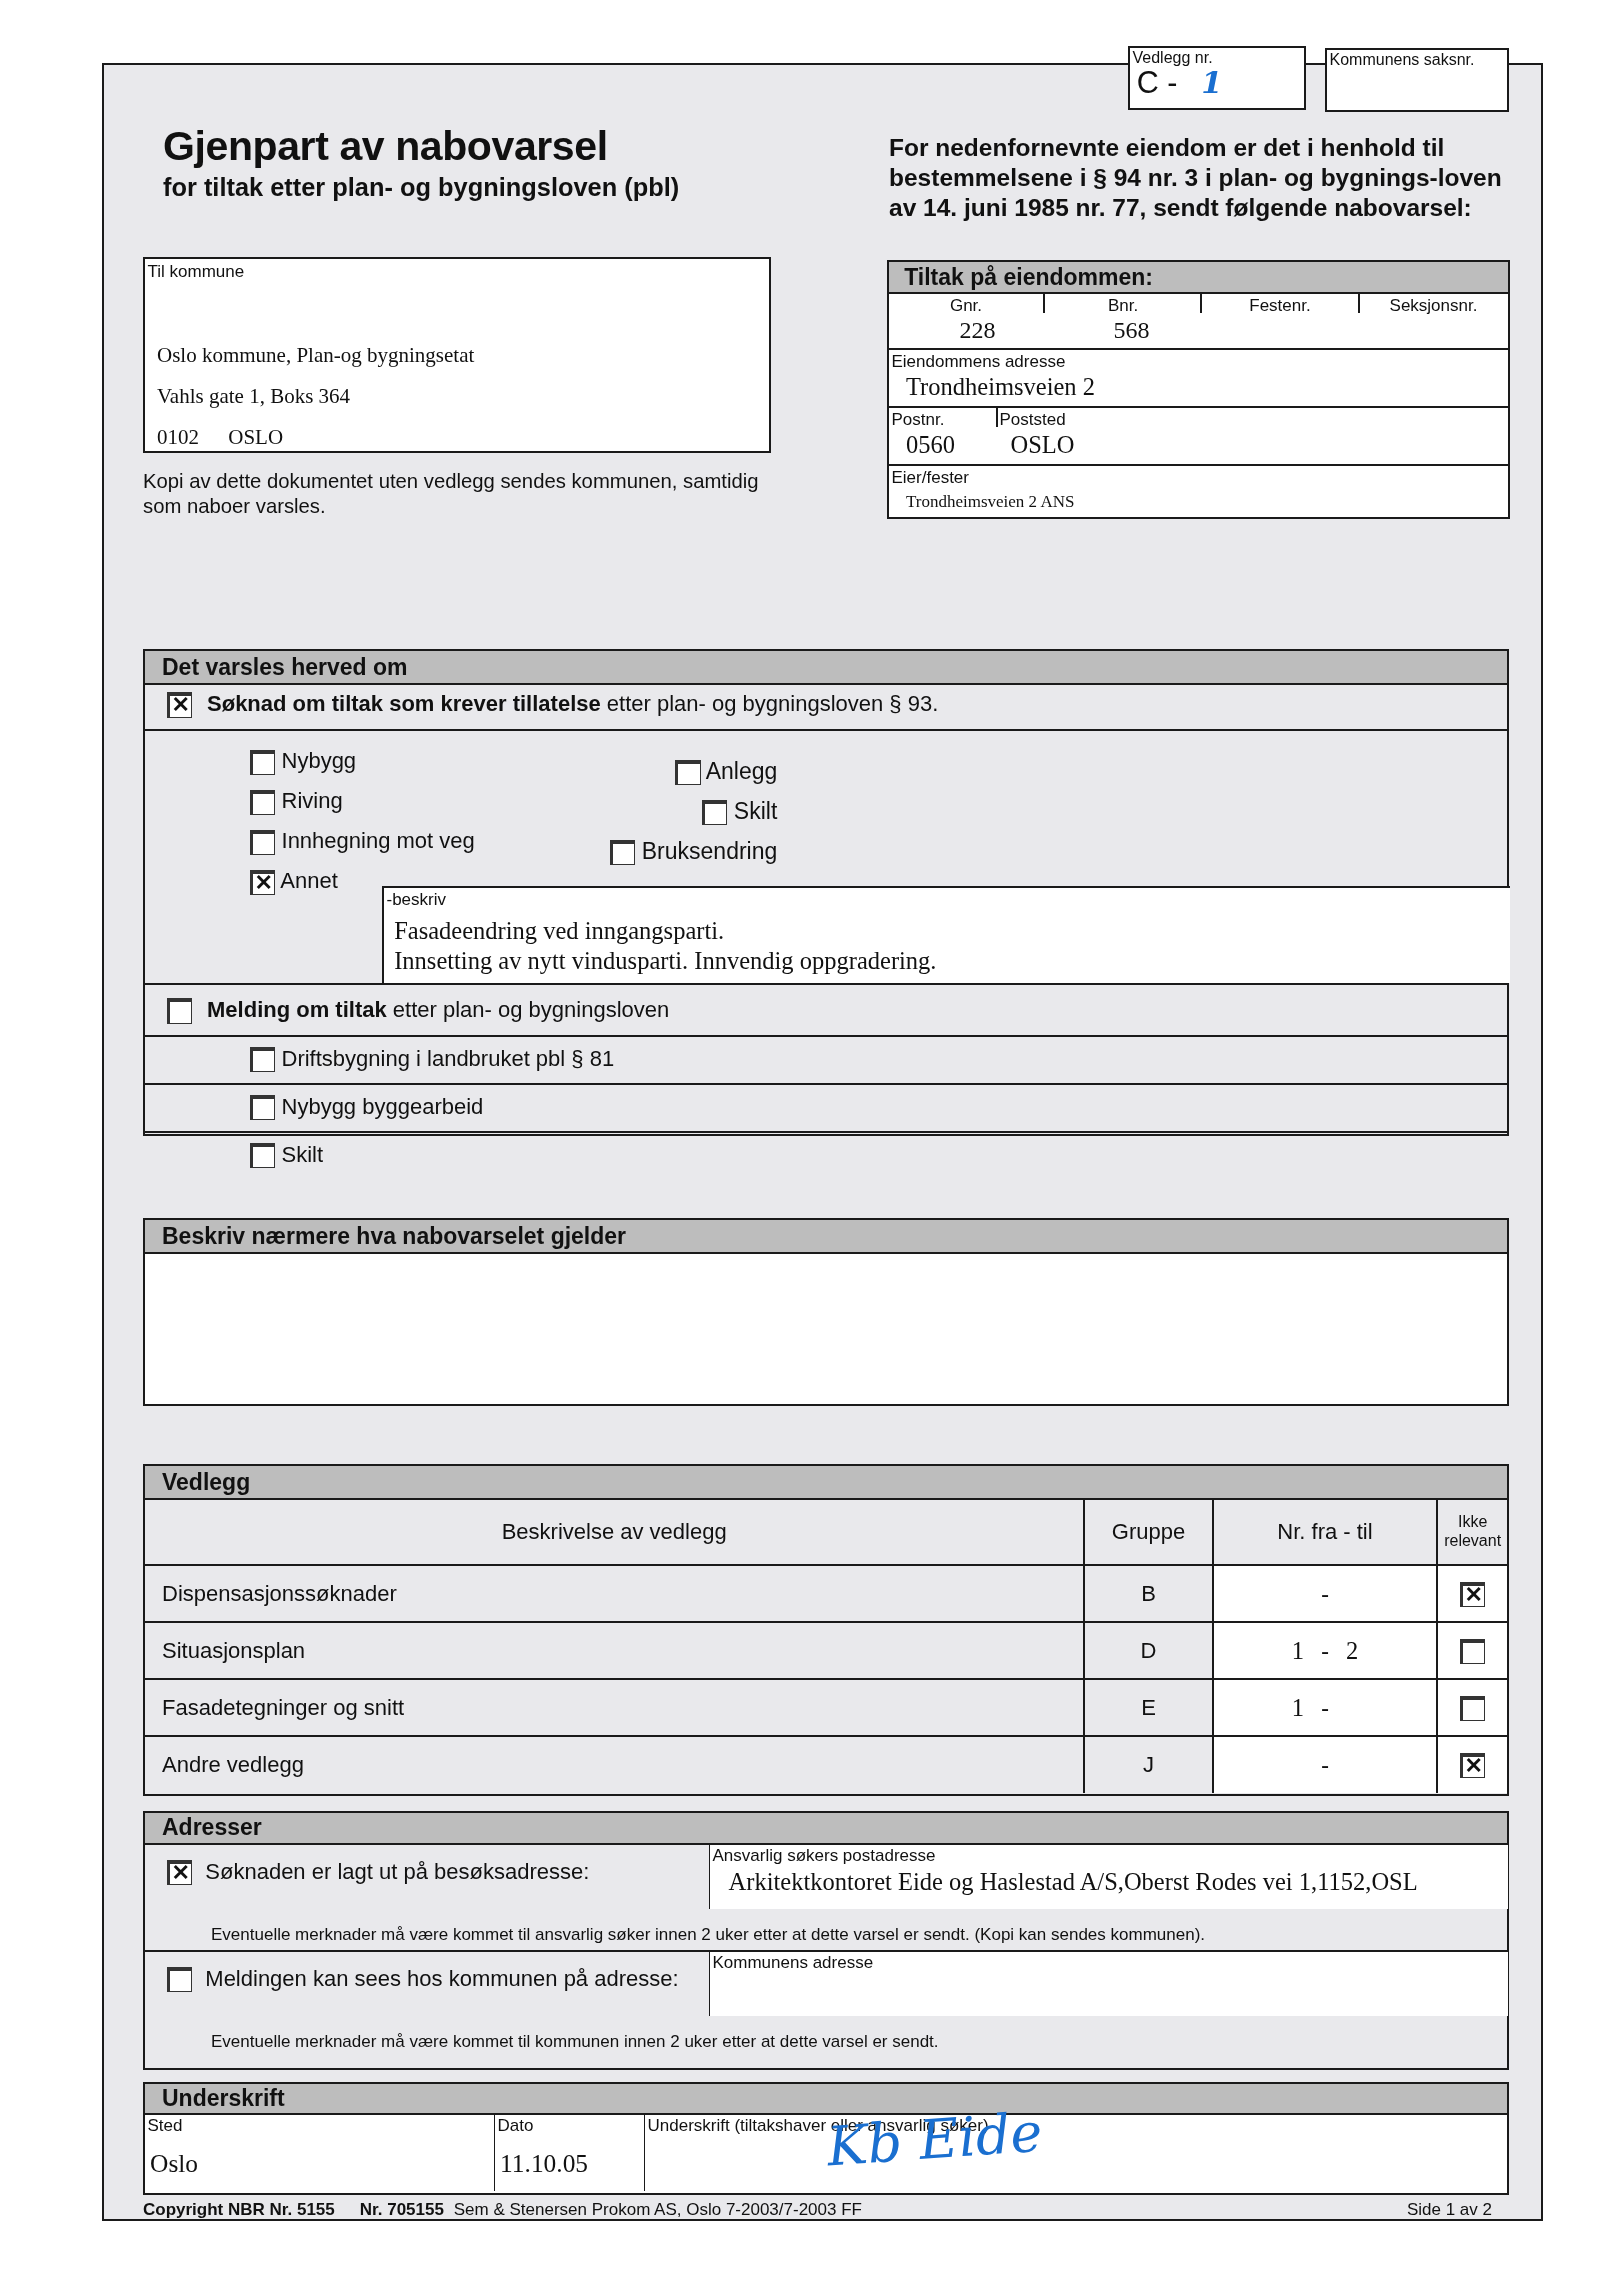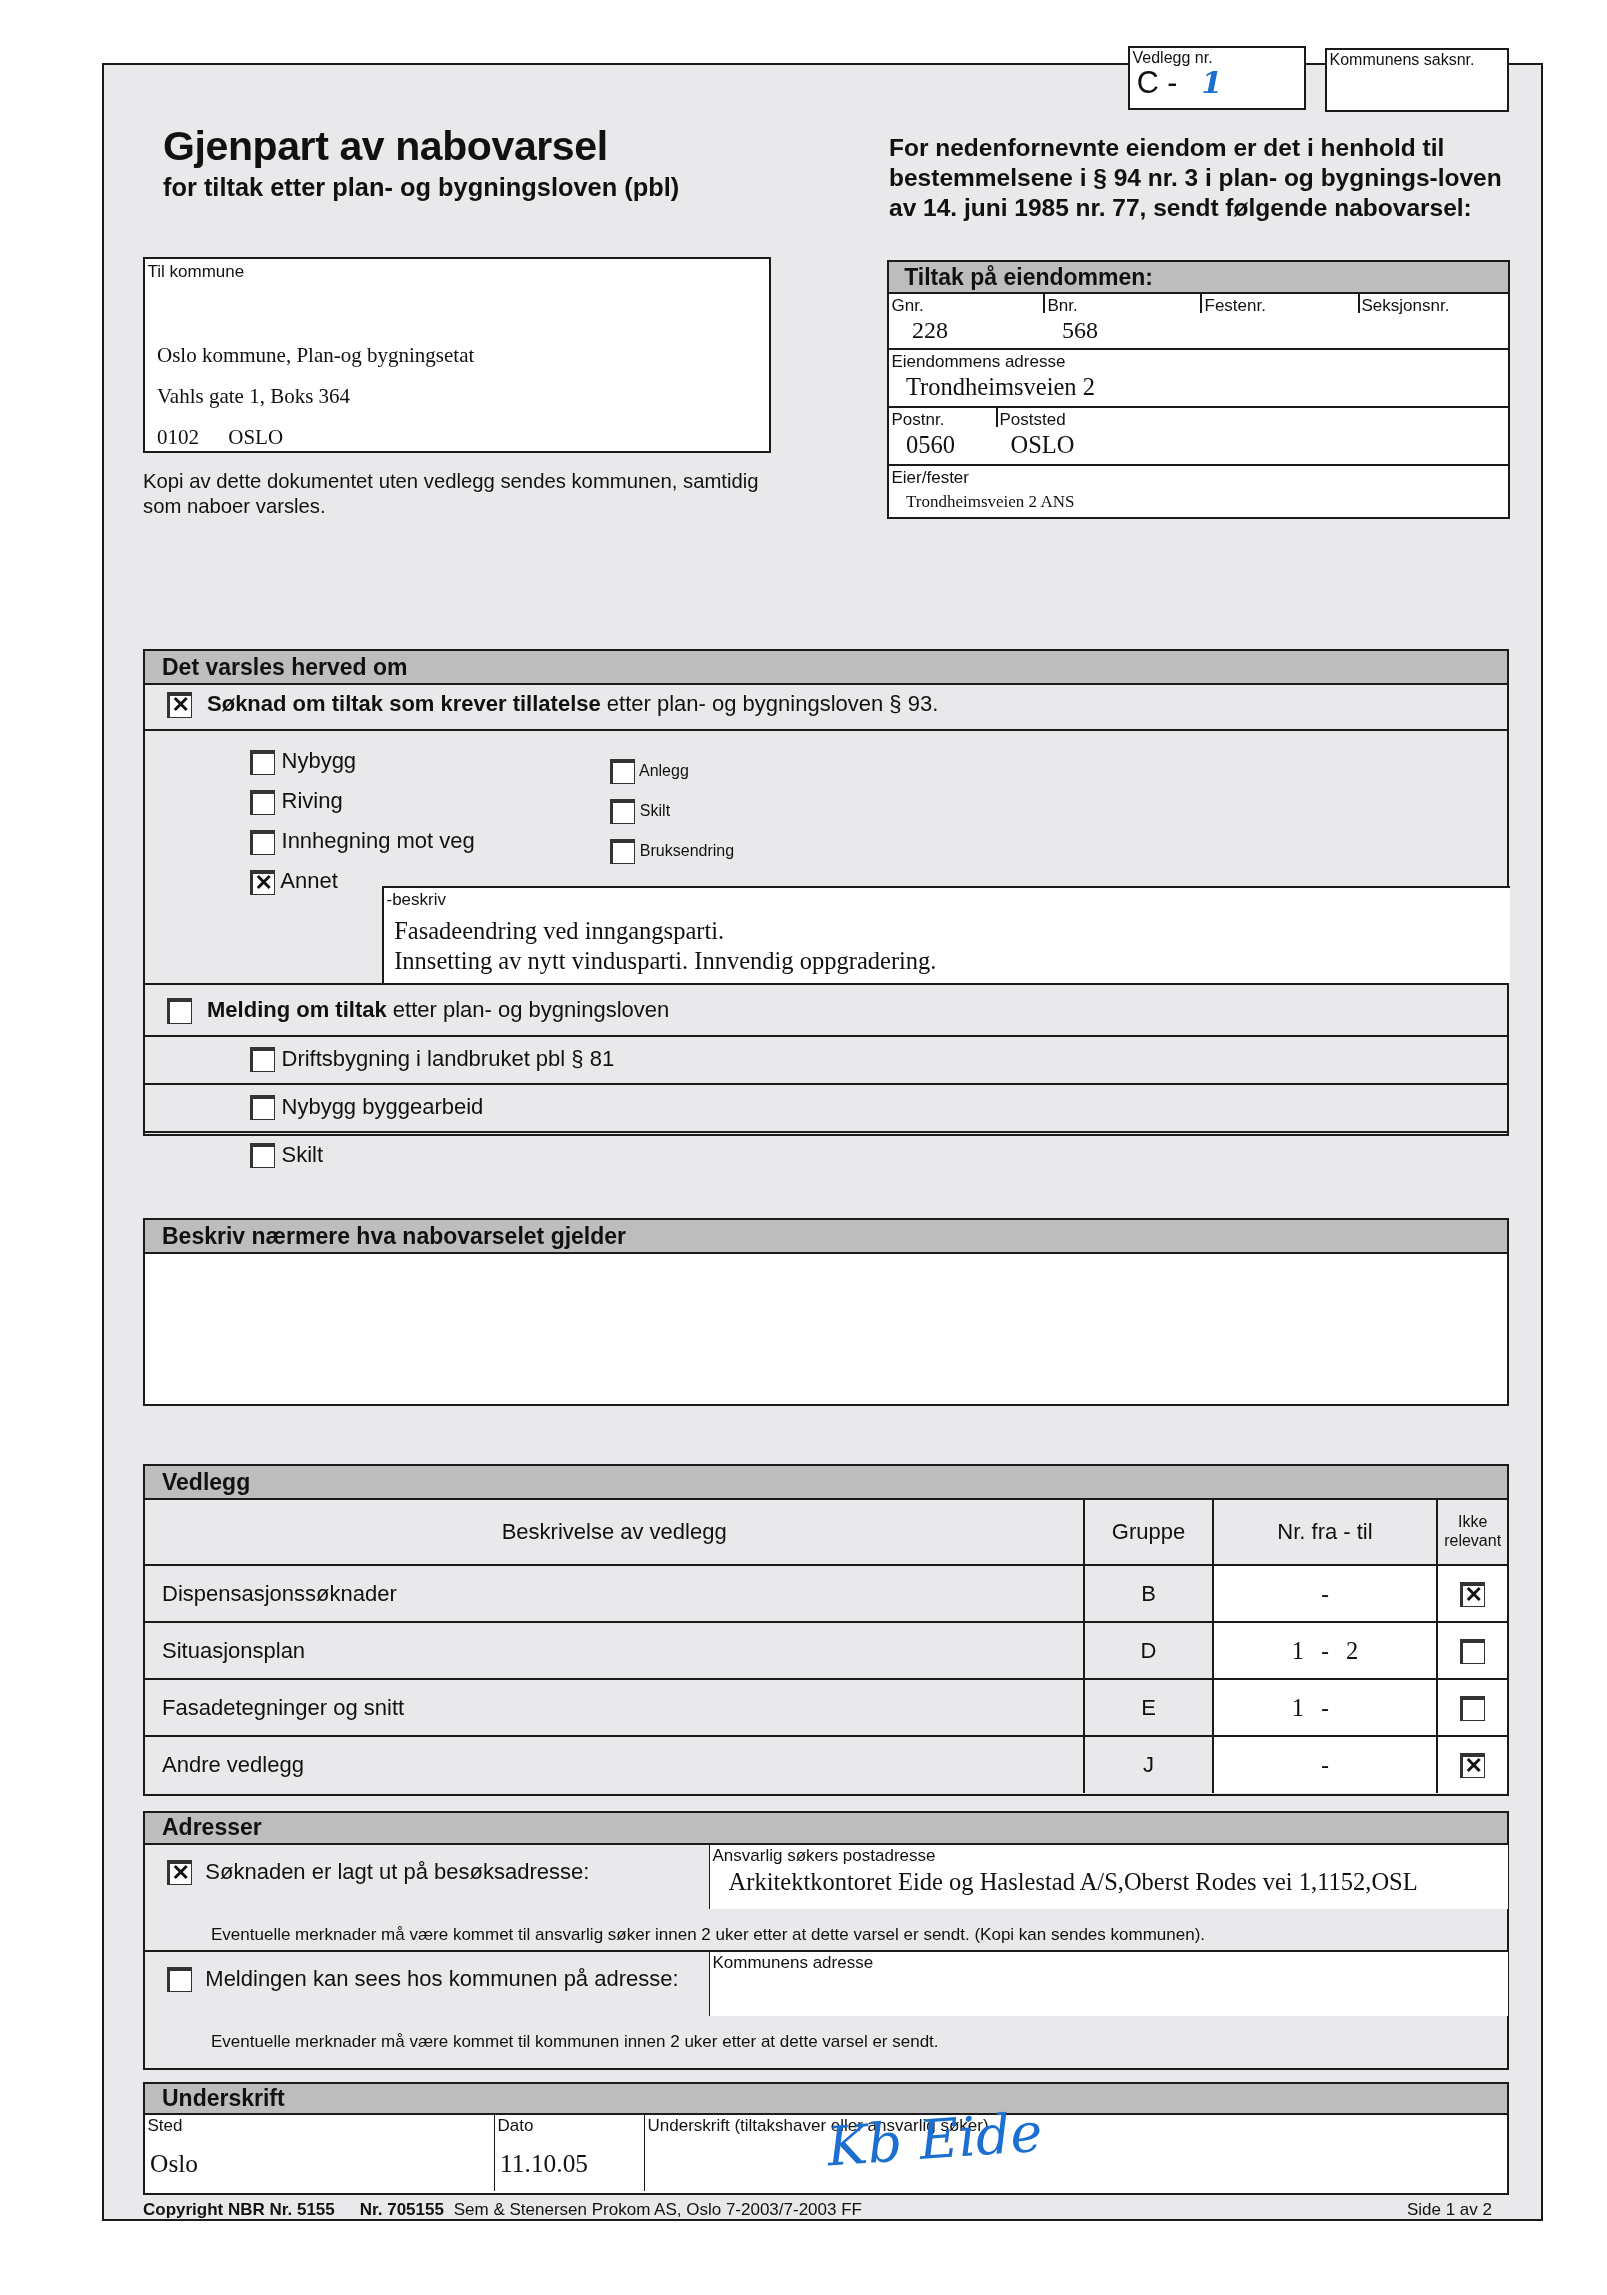--- a/index.html
+++ b/index.html
@@ -82,21 +82,21 @@
         <span>0102</span>
         <span style="margin-left:24px;">OSLO</span>
       </div>
     </div>
   </div>
   <div class="abs" style="left:39px; top:404px; width:643px; font-size:20.3px; line-height:25.4px;">Kopi av dette dokumentet uten vedlegg sendes kommunen, samtidig som naboer varsles.</div>
 
   <div class="abs white-box" style="left:783px; top:195px; width:623px; height:259px;">
     <div class="section-head" style="height:32px; padding:1.7px 15.2px; font-size:23px;">Tiltak på eiendommen:</div>
 
-    <div style="position:relative; height:56px; border-bottom:2.1px solid #1a1a1a;">
+    <div style="position:relative; height:56px; border-bottom:2.1px solid #1a1a1a;text-align:center;">
       <div class="abs" style="left:0; top:0; width:154px; height:54px;">
         <div class="small-label" style="padding:1.7px 2.5px;">Gnr.</div>
         <div class="serif" style="font-size:24px; padding-left:23px;font-family:Liberation Serif, serif;">228</div>
       </div>
       <div class="abs cell-v" style="left:154px; top:0; width:157px; height:18.6px;"></div>
       <div class="abs" style="left:156px; top:0; width:156px; height:54px;">
         <div class="small-label" style="padding:1.7px 2.5px;">Bnr.</div>
         <div class="serif" style="font-size:24px; padding-left:17px;">568</div>
       </div>
       <div class="abs cell-v" style="left:311px; top:0; height:18.6px;"></div>
@@ -142,21 +142,21 @@
       <span style="margin-left:8.5px; font-weight:bold;">Søknad om tiltak som krever tillatelse</span><span> etter plan- og bygningsloven  § 93.</span>
     </div>
 
     <div style="position:relative; height:254px; border-bottom:2.1px solid #1a1a1a;">
       <div class="abs" style="left:105px; top:10.2px; font-size:22px; line-height:40px;">
         <div><span class="cb opt" style="font-size: 22px;"></span> <span>Nybygg</span></div>
         <div><span class="cb opt" style="font-size: 22px;"></span> <span>Riving</span></div>
         <div><span class="cb opt" style="font-size: 22px;"></span> <span>Innhegning mot veg</span></div>
         <div><span class="cb opt" style="font-size: 22px;">✕</span> <span>Annet</span></div>
       </div>
-      <div class="abs" style="left:465px; top:19.5px; font-size:16px; line-height:40px;">
+      <div class="abs" style="left:465px; top:19.5px; font-size:23px; line-height:40px;text-align:right;">
         <div><span class="cb opt" style="font-size: 22px;"></span> <span>Anlegg</span></div>
         <div><span class="cb opt" style="font-size: 22px;"></span> <span>Skilt</span></div>
         <div><span class="cb opt" style="font-size: 22px;"></span> <span>Bruksendring</span></div>
       </div>
 
       <div class="abs" style="left:237px; top:155px; width:1128px; height:97px; background:#fff; border-left:2.1px solid #1a1a1a; border-top:2.1px solid #1a1a1a;">
         <div class="small-label" style="padding:1.7px 2.5px;">-beskriv</div>
         <div class="serif" style="padding-left:10.2px; font-size:24.5px; line-height:30px; margin-top:5.1px;">
           <div>Fasadeendring ved inngangsparti.</div>
           <div>Innsetting av nytt vindusparti. Innvendig oppgradering.</div>

